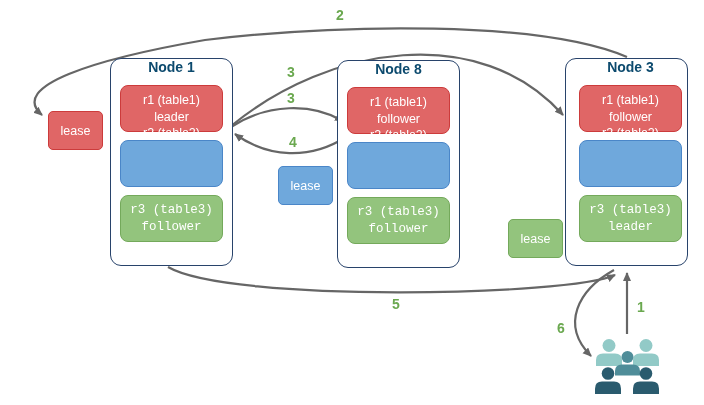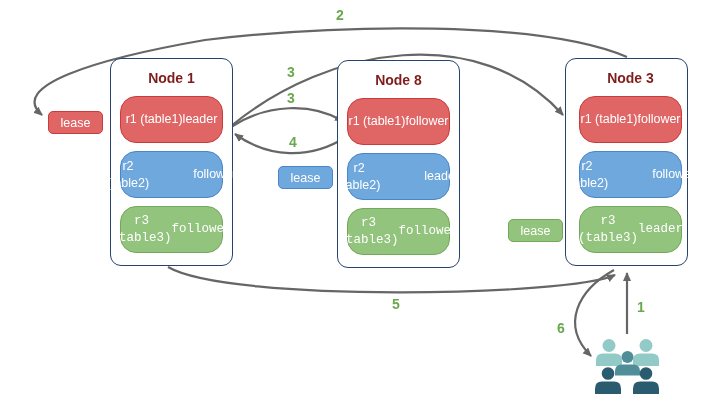--- a/index.html
+++ b/index.html
@@ -8,32 +8,32 @@
     font-family:"Liberation Sans",sans-serif;
   }
   .arrow-layer{position:absolute;left:0;top:0;width:704px;height:405px;pointer-events:none;}
   .arrow{stroke:var(--arrow,#666);stroke-width:2.2;fill:none;}
   .node{
     position:absolute;width:123px;height:208px;background:#fff;
     border:1.6px solid var(--node-border,#28436b);border-radius:11px;
     box-sizing:border-box;display:flex;flex-direction:column;align-items:center;
   }
   .node-title{
-    margin-top:11px;margin-bottom:10px;font-size:14px;font-weight:bold;color:#7f1d1d;
+    margin-bottom:10px;font-size:14px;font-weight:bold;color:#0c4a6e;
   }
   .replica{
-    width:103px;height:47px;border-radius:16px;margin-bottom:8px;
-    display:flex;flex-direction:row;align-items:center;justify-content:center;
+    width:103px;height:47px;border-radius:8px;margin-bottom:8px;
+    display:flex;flex-direction:column;align-items:center;justify-content:center;
     color:#fff;font-size:12.5px;line-height:1.3;box-sizing:border-box;text-align:center;
   }
   .replica.red{background:var(--red-fill,#e06666);border:1.5px solid var(--red-border,#cc3b3b);}
   .replica.blue{background:var(--blue-fill,#6fa8dc);border:1.5px solid var(--blue-border,#4a86c8);gap:44px;}
   .replica.green{background:var(--green-fill,#93c47d);border:1.5px solid var(--green-border,#74a95b);font-family:Liberation Mono, monospace;}
   .lease{
-    position:absolute;width:55px;height:23px;border-radius:5px;color:#fff;
+    position:absolute;width:55px;height:39px;border-radius:5px;color:#fff;
     display:flex;align-items:center;justify-content:center;font-size:12.5px;box-sizing:border-box;
   }
   .lease.red{background:var(--red-fill,#e06666);border:1.5px solid var(--red-border,#cc3b3b);}
   .lease.blue{background:var(--blue-fill,#6fa8dc);border:1.5px solid var(--blue-border,#4a86c8);}
   .lease.green{background:var(--green-fill,#93c47d);border:1.5px solid var(--green-border,#74a95b);}
   .step-num{
     position:absolute;transform:translateX(-50%);
     color:var(--number-green,#6aa84f);font-size:14px;font-weight:bold;
   }
 </style>

